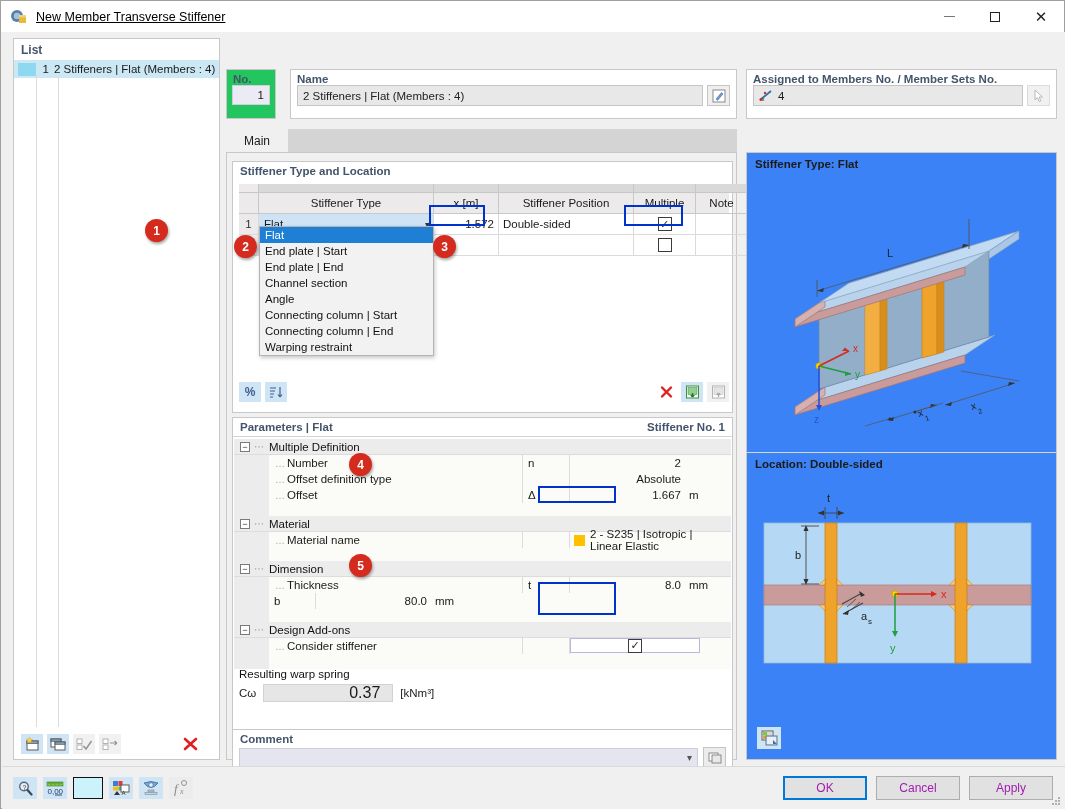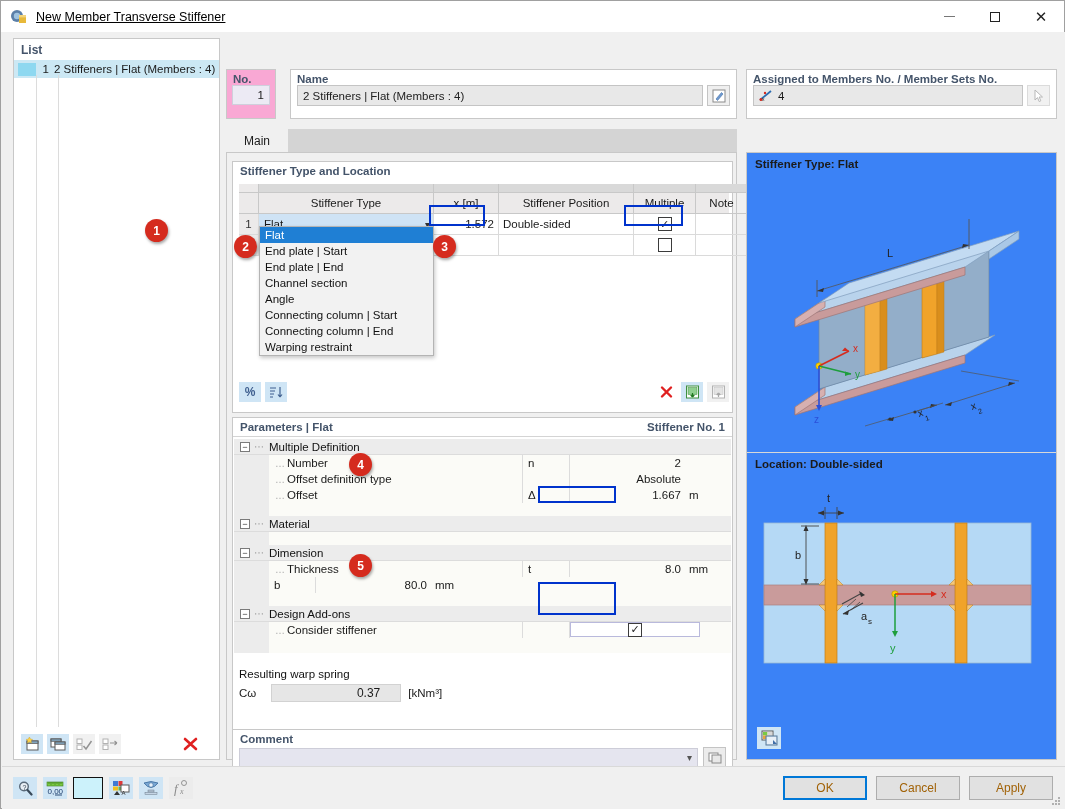--- a/index.html
+++ b/index.html
@@ -58,21 +58,21 @@
   }
   .sq-btn {
     width:22px; height:20px; display:flex; align-items:center; justify-content:center;
     background:#cfe5f5; border:1px solid transparent; font-size:11px;
   }
   .sq-btn.dis { background:#ebebeb; opacity:.65; }
   .sq-btn.plain { background:transparent; }
   
   .no-box {
     position:absolute; left:224px; top:37px; width:50px; height:50px;
-    background:#f9a8d4; border:1px solid #c8c8c8;
+    background:#22c55e; border:1px solid #c8c8c8;
   }
   .fld-label { font-weight:bold; color:#44546a; font-size:11.5px; padding:3px 0 0 6px; }
   .ro-input {
     background:#eceaf4; border:1px solid #cfcfdc; height:20px; font-size:11.5px;
     display:flex; align-items:center; padding:0 5px;
   }
   .name-box {
     position:absolute; left:288px; top:37px; width:447px; height:50px;
     background:#fff; border:1px solid #c8c8c8;
   }
@@ -212,23 +212,22 @@
     display:flex; align-items:center; justify-content:center; height:15px;
   }
   .warp {
     position:absolute; left:6px; bottom:44px; width:480px;
   }
   .warp-title { font-size:11.5px; color:#111; margin-bottom:4px; }
   .warp-row { display:flex; align-items:center; gap:7px; }
   .warp-sym { font-size:11.5px; }
   .warp-input {
     width:130px; height:18px; background:#e6e6e6; border:1px solid #d2d2d2;
-    display:flex; align-items:center; justify-content:flex-end; padding-right:20px;
-    font-size:12px;
-    margin-left:8px;
+    display:flex; align-items:center; justify-content:flex-end; padding-right:12px;
+    font-size:16px;
   }
   .warp-unit { font-size:11.5px; }
   
   .cm-group { left:5px; top:576px; width:501px; height:48px; }
   .cm-row { display:flex; align-items:center; padding:0 6px; gap:5px; }
   .cm-input {
     flex:1; height:20px; background:#e5e5ef; border:1px solid #cdcdd8;
     display:flex; align-items:center; justify-content:flex-end; padding-right:5px;
     font-size:11.5px;
   }
@@ -243,21 +242,21 @@
   
   .bottombar {
     position:absolute; left:1px; top:765px; width:1063px; height:43px;
     background:#f0f0f0; border-top:1px solid #d9d9d9;
   }
   .bb-left { position:absolute; left:11px; top:10px; display:flex; gap:6px; }
   .bb-right { position:absolute; right:12px; top:9px; display:flex; gap:9px; }
   .dlg-btn {
     width:84px; height:24px; background:#e1e1e1; border:1px solid #adadad;
     font-size:12px; display:flex; align-items:center; justify-content:center;
-    color:#a16207;
+    color:#a21caf;
   }
   .dlg-btn.primary { background:#e1e1e1; border:2px solid #0078d7; }
   .grip { position:absolute; right:4px; bottom:3px; width:10px; height:10px; }
   .grip i { position:absolute; width:2px; height:2px; background:#b0b0b0; }
   svg { display:block; }
 </style>
 </head>
 <body>
 
 <div class="window">
@@ -518,20 +517,29 @@
             <div class="pm-c-unit">m</div>
           </div>
           <div class="pm-blank">
               <div class="pm-c-tree"></div>
             </div>
 
           <div class="pm-section">
             <span class="pm-exp">−</span>
             <span class="pm-dots">⋯</span>
             <span class="pm-section-label">Material</span>
+          </div>
+          <div class="pm-row">
+            <div class="pm-c-tree"></div>
+            <div class="pm-c-name">Material name</div>
+            <div class="pm-c-sym"></div>
+            <div class="pm-c-val mat">
+              <span class="mat-swatch"></span>
+              <span>2 - S235 | Isotropic | Linear Elastic</span>
+            </div>
           </div>
           <div class="pm-blank">
               <div class="pm-c-tree"></div>
             </div>
 
           <div class="pm-section">
             <span class="pm-exp">−</span>
             <span class="pm-dots">⋯</span>
             <span class="pm-section-label">Dimension</span>
           </div>

